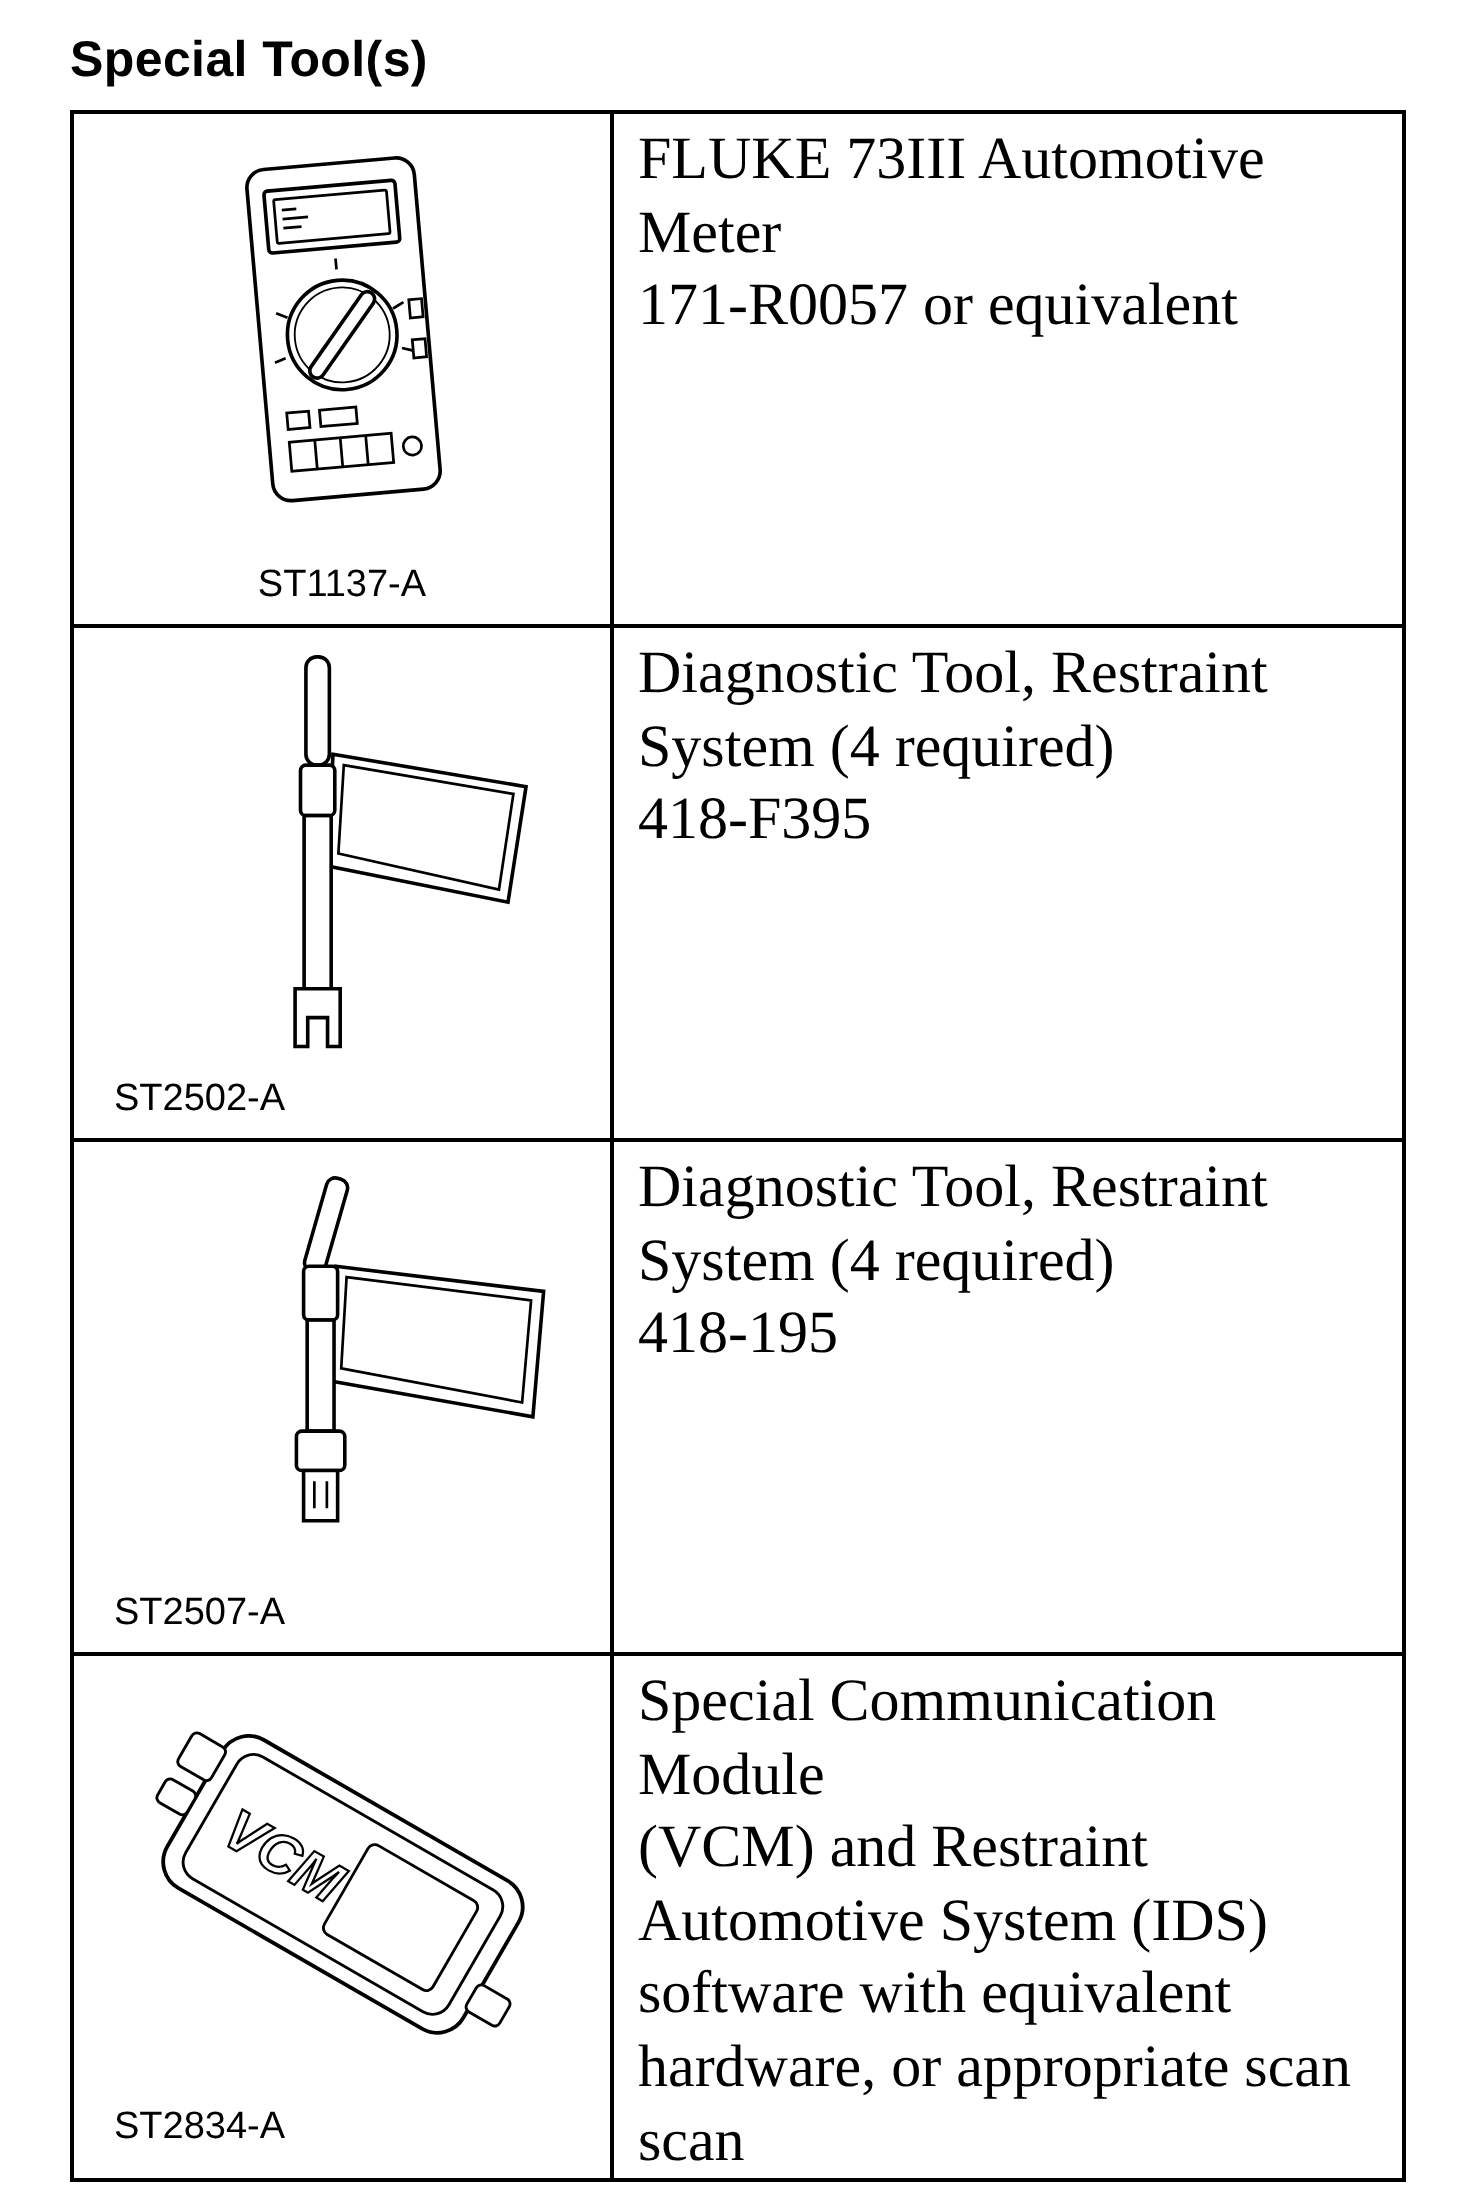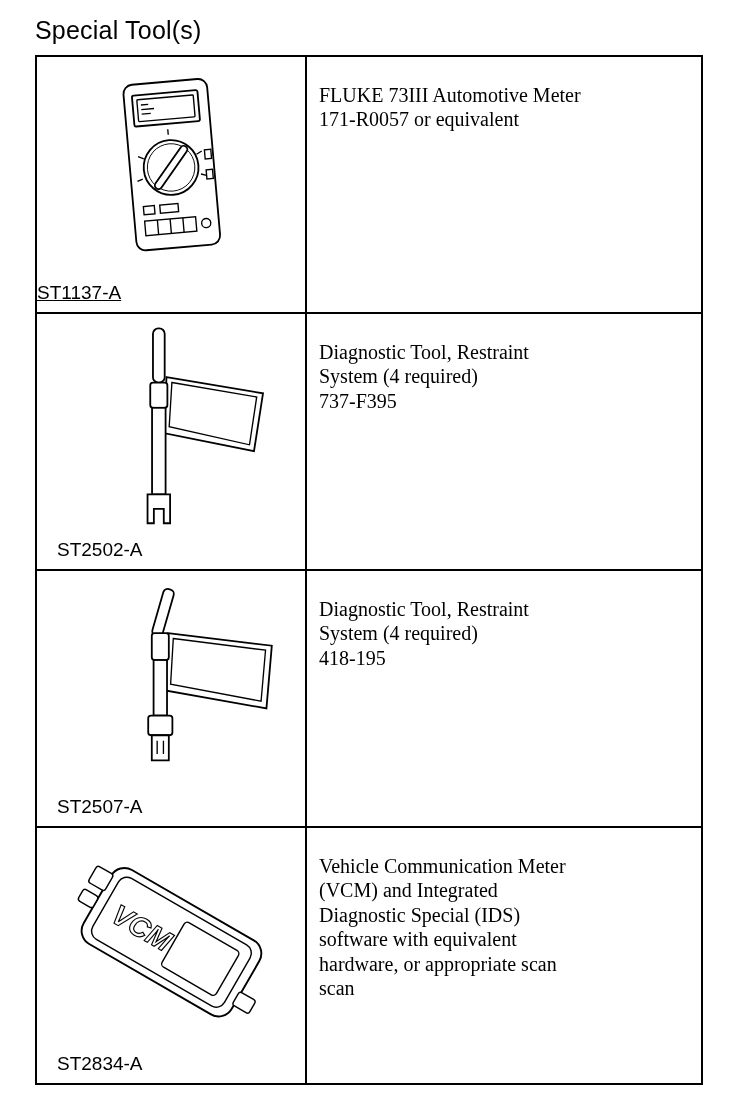--- a/index.html
+++ b/index.html
@@ -9,21 +9,21 @@
   }
   body {
     width: 736px;
     height: 1100px;
     overflow: hidden;
     font-family: "Liberation Serif", serif;
     color: #000;
   }
   .page-title {
     font-family: "Liberation Sans", sans-serif;
-    font-weight: normal;
+    font-weight: bold;
     font-size: 25px;
     margin: 16px 0 10px 35px;
     letter-spacing: 0.2px;
   }
   table.tool-table {
     border-collapse: collapse;
     margin-left: 35px;
     table-layout: fixed;
   }
   table.tool-table td {
@@ -50,29 +50,28 @@
     min-height: 0;
   }
   .tool-label {
     font-family: "Liberation Sans", sans-serif;
     font-size: 19px;
     padding: 0 0 10px 20px;
     line-height: 1;
   }
   .tool-label.centered {
     padding-left: 0;
-    text-align: left;
-    text-decoration: underline;
+    text-align: center;
   }
   td.desc-cell {
     width: 394px;
   }
   .desc {
-    padding: 26px 12px 0 12px;
-    font-size: 20px;
+    padding: 5px 12px 0 12px;
+    font-size: 30px;
     line-height: 1.22;
   }
   svg { display: block; }
   .vcm-text {
     font-family: "Liberation Sans", sans-serif;
     font-weight: bold;
     font-style: italic;
   }
 </style>
 </head>
@@ -133,21 +132,21 @@
               </g>
             </svg>
           </div>
           <div class="tool-label">ST2502-A</div>
         </div>
       </td>
       <td class="desc-cell">
         <div class="desc">
           <div>Diagnostic Tool, Restraint</div>
           <div>System (4 required)</div>
-          <div>737-F395</div>
+          <div>418-F395</div>
         </div>
       </td>
     </tr>
 
     <tr>
       <td class="img-cell">
         <div class="img-cell-inner">
           <div class="illus">
             <svg width="215" height="206" viewBox="0 0 240 230">
               <g fill="#fff" stroke="#000" stroke-width="2">
@@ -190,23 +189,23 @@
                 <rect x="208" y="112" width="20" height="16" rx="3" stroke-width="1.5"></rect>
                 <text class="vcm-text" x="52" y="116" font-size="30" fill="#fff" stroke="#000" stroke-width="1.2">VCM</text>
               </g>
             </svg>
           </div>
           <div class="tool-label">ST2834-A</div>
         </div>
       </td>
       <td class="desc-cell">
         <div class="desc">
-          <div>Vehicle Communication Meter</div>
-          <div>(VCM) and Integrated</div>
-          <div>Diagnostic Special (IDS)</div>
+          <div>Special Communication Module</div>
+          <div>(VCM) and Restraint</div>
+          <div>Automotive System (IDS)</div>
           <div>software with equivalent</div>
           <div>hardware, or appropriate scan</div>
           <div>scan</div>
         </div>
       </td>
     </tr>
 
   </tbody>
 </table>
 

